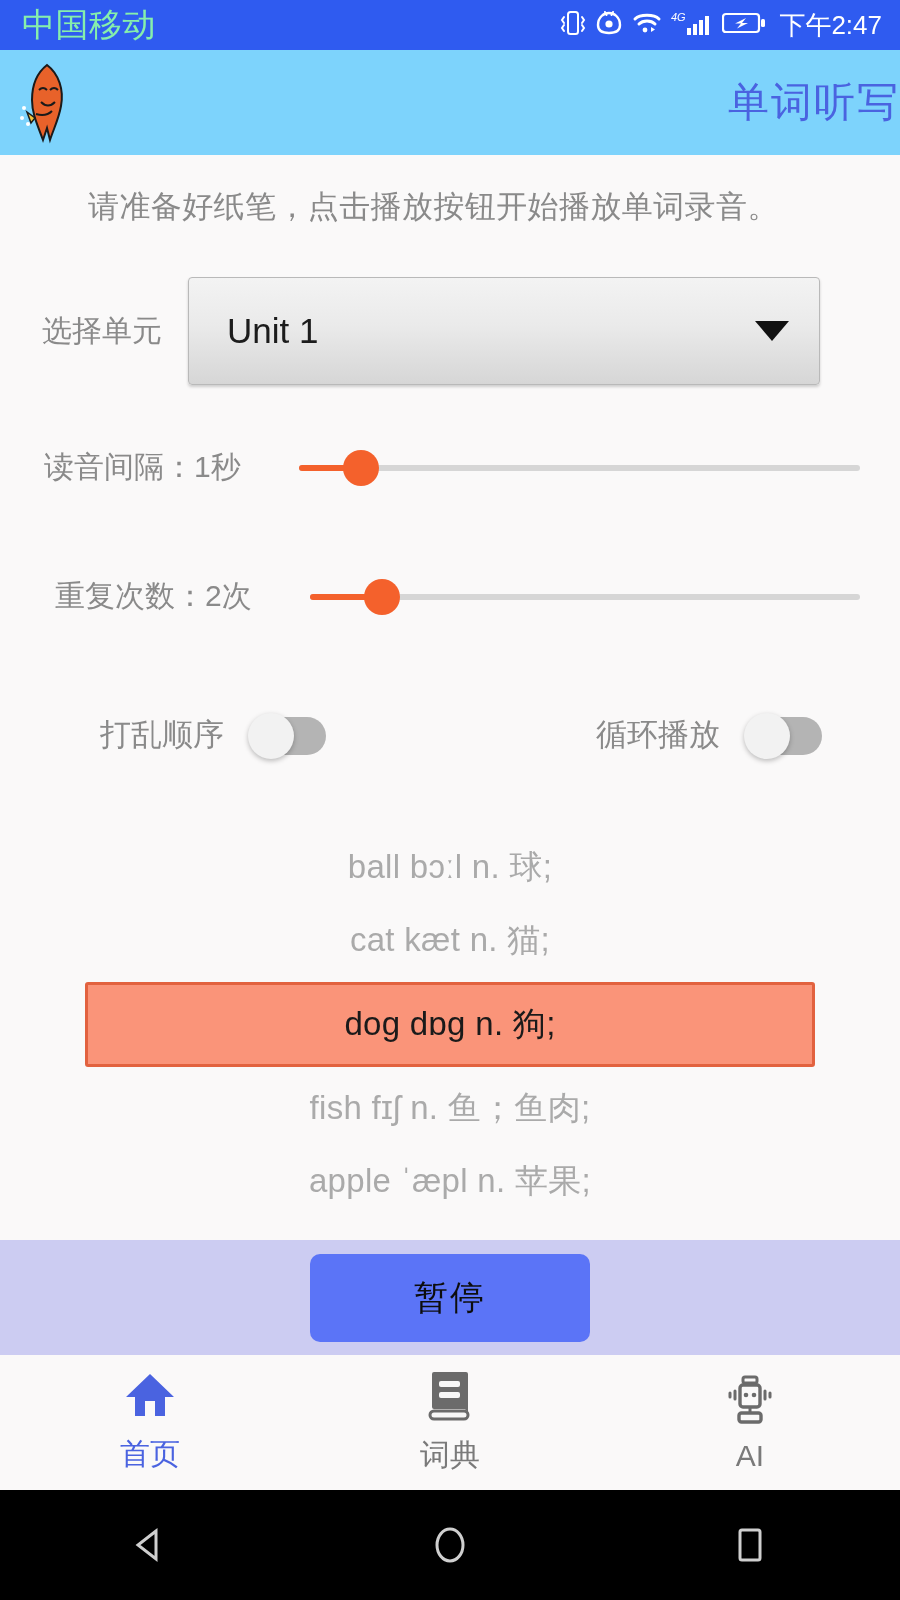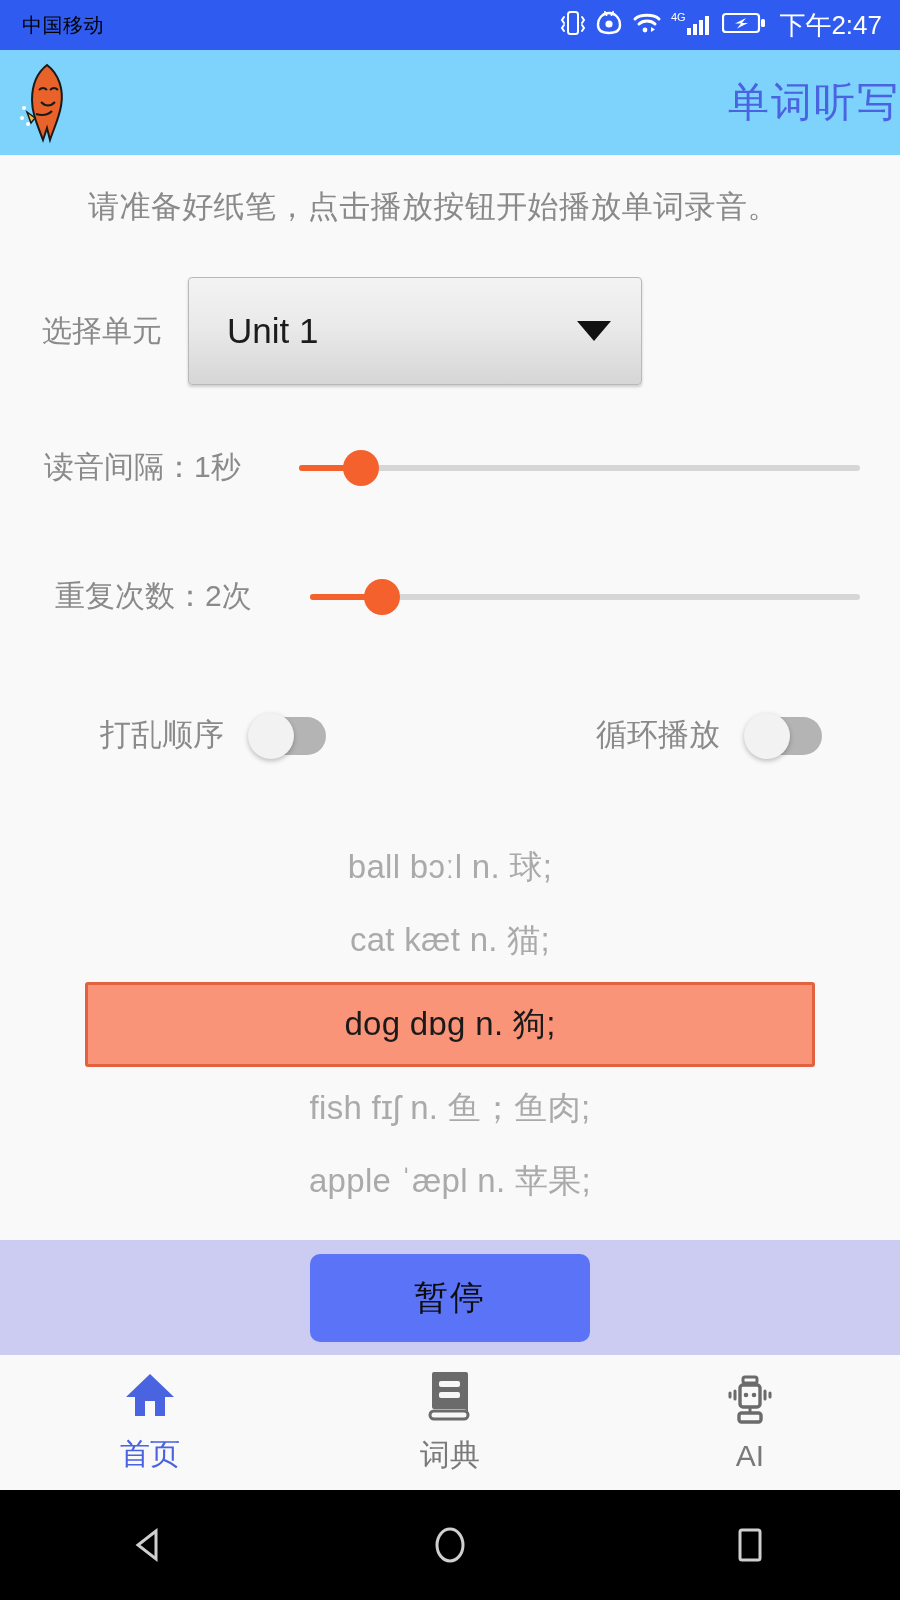--- a/index.html
+++ b/index.html
@@ -26,30 +26,30 @@
     height: 50px;
     background: #2f5bf0;
     display: flex;
     align-items: center;
     justify-content: space-between;
     padding: 0 18px 0 22px;
     color: #ffffff;
     flex: 0 0 50px;
   }
   .carrier {
-    font-size: 20px;
+    font-size: 33px;
     letter-spacing: 0.5px;
-    color: #000000;
+    color: #86efac;
   }
   .status-right {
     display: flex;
     align-items: center;
     gap: 9px;
   }
-  .status-icon { display: block; }
+  .status-icon { display: block; font-style: italic; }
   .status-time {
     font-size: 26px;
     color: #ffffff;
     margin-left: 4px;
     letter-spacing: 0px;
   }
 
   
   .app-header {
     height: 105px;
@@ -98,21 +98,21 @@
     margin-top: 46px;
     padding-left: 42px;
   }
   .select-label {
     font-size: 30px;
     color: #8a8a8a;
     margin-right: 26px;
     white-space: nowrap;
   }
   .select-box {
-    width: 454px;
+    width: 632px;
     height: 108px;
     border: 1px solid #b9b9b9;
     border-radius: 4px;
     background: linear-gradient(to bottom, #f3f3f3 0%, #eaeaea 45%, #d6d6d6 100%);
     box-shadow: 0 2px 3px rgba(0,0,0,0.18);
     display: flex;
     align-items: center;
     justify-content: space-between;
     padding: 0 30px 0 38px;
   }

